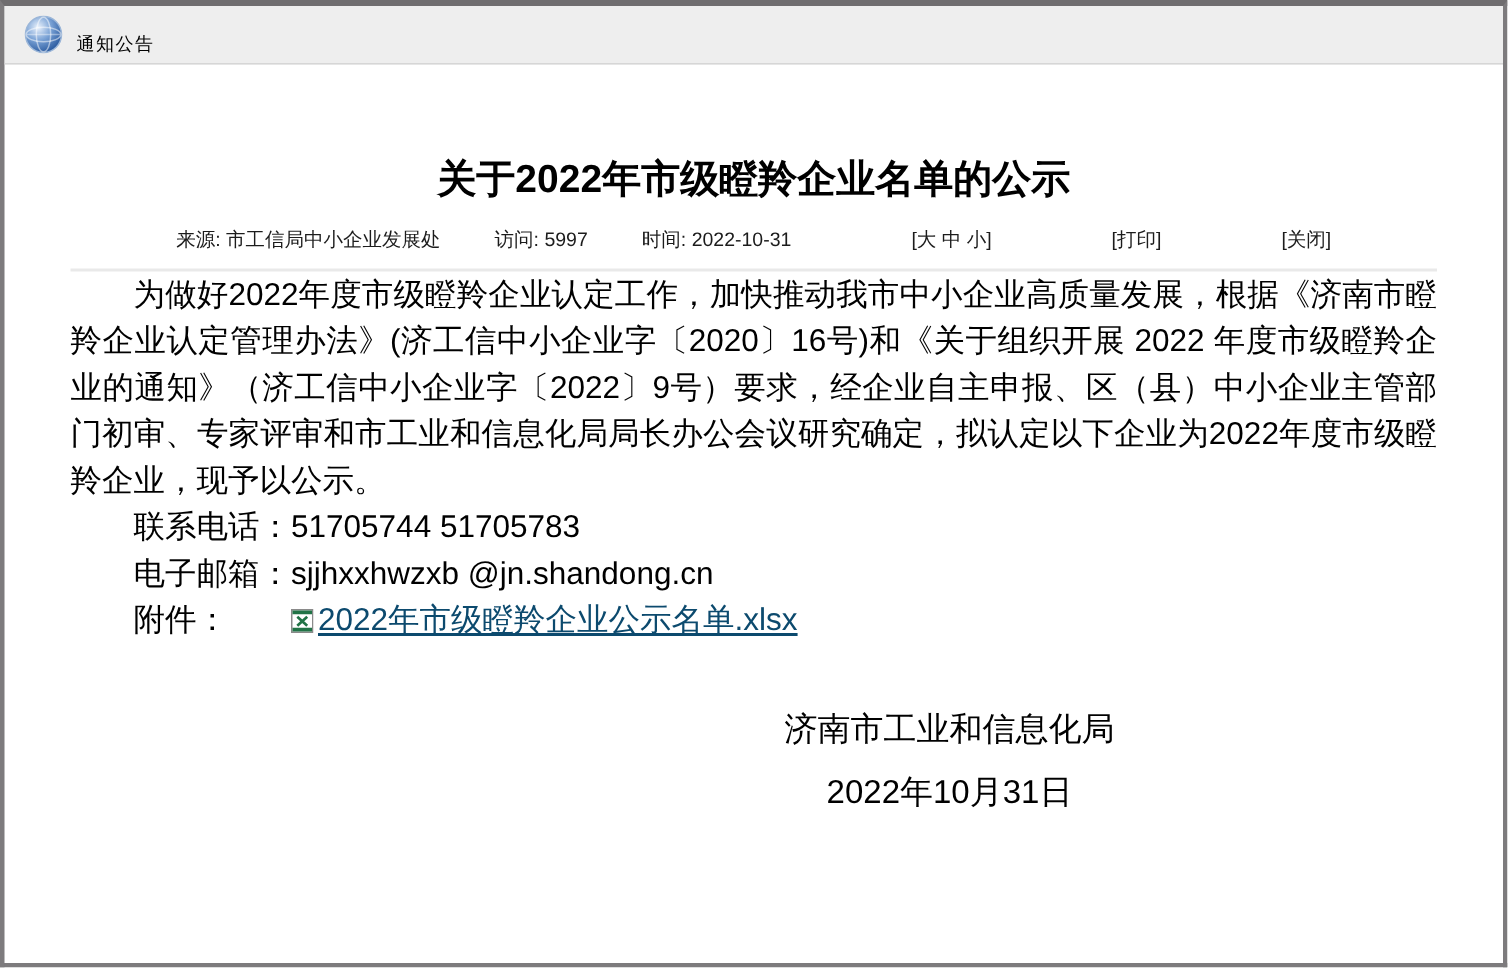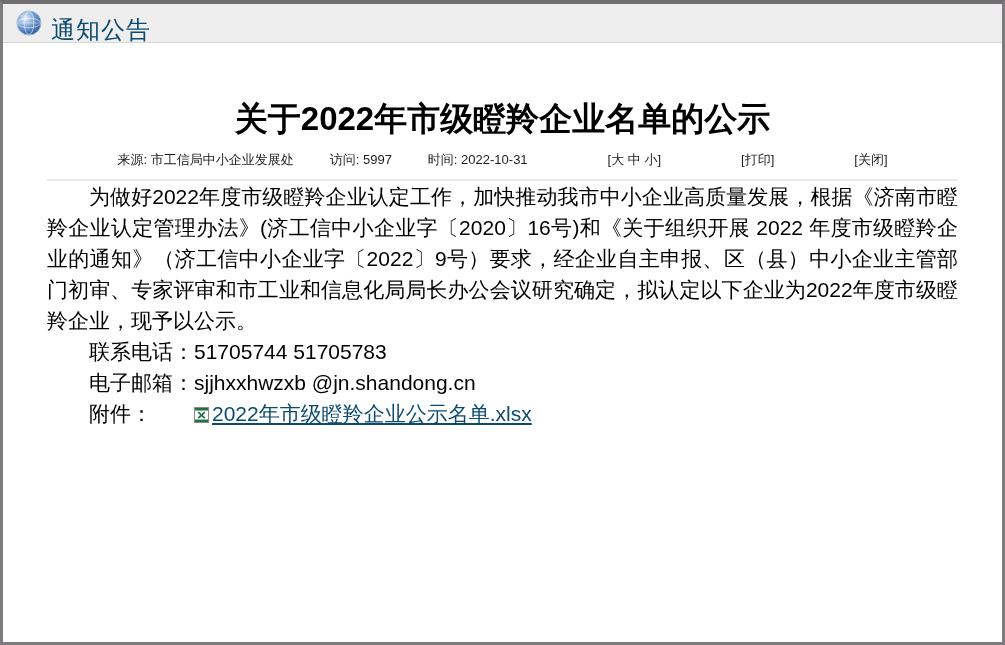--- a/index.html
+++ b/index.html
@@ -20,34 +20,34 @@
   .topbar {
     height: 38px;
     background: #eeeeee;
     border-bottom: 1px solid #d6d6d6;
     display: flex;
     align-items: center;
     padding-left: 13px;
     gap: 9px;
   }
   .topbar-title {
-    color: #0c4a6e;
-    font-size: 24px;
+    color: #000000;
+    font-size: 12px;
     letter-spacing: 1px;
     cursor: pointer;
     margin-top: 13px;
   }
   .globe { width: 26px; height: 26px; display: block; }
 
   .content { padding: 0 44px; }
 
   .article-title {
     margin: 58px 0 0 0;
     text-align: center;
-    font-size: 33px;
+    font-size: 26px;
     line-height: 36px;
     font-weight: bold;
     color: #000;
   }
 
   .meta {
     display: flex;
     justify-content: center;
     align-items: center;
     gap: 36px;
@@ -143,16 +143,20 @@
 
       <p class="contact-line"><span>电子邮箱：</span><span>sjjhxxhwzxb @jn.shandong.cn</span></p>
 
       <p class="contact-line"><span>附件：</span><span class="xlsx-icon"><svg width="15" height="16" viewBox="0 0 15 16">
               <rect x="0.5" y="0.5" width="14" height="15" fill="#ffffff" stroke="#8a8a8a"></rect>
               <rect x="1" y="1" width="13" height="2.5" fill="#217346"></rect>
               <rect x="1" y="12.5" width="13" height="2.5" fill="#217346"></rect>
               <path d="M4.2 5.2 L10.8 11.2 M10.8 5.2 L4.2 11.2" stroke="#217346" stroke-width="1.8" fill="none"></path>
             </svg></span><a href="#" class="attachment-link">2022年市级瞪羚企业公示名单.xlsx</a></p>
 
+      <div class="signature">
+        <div>济南市工业和信息化局</div>
+        <div>2022年10月31日</div>
+      </div>
     </div>
 
   </div>
 </div>
 
 </body></html>

